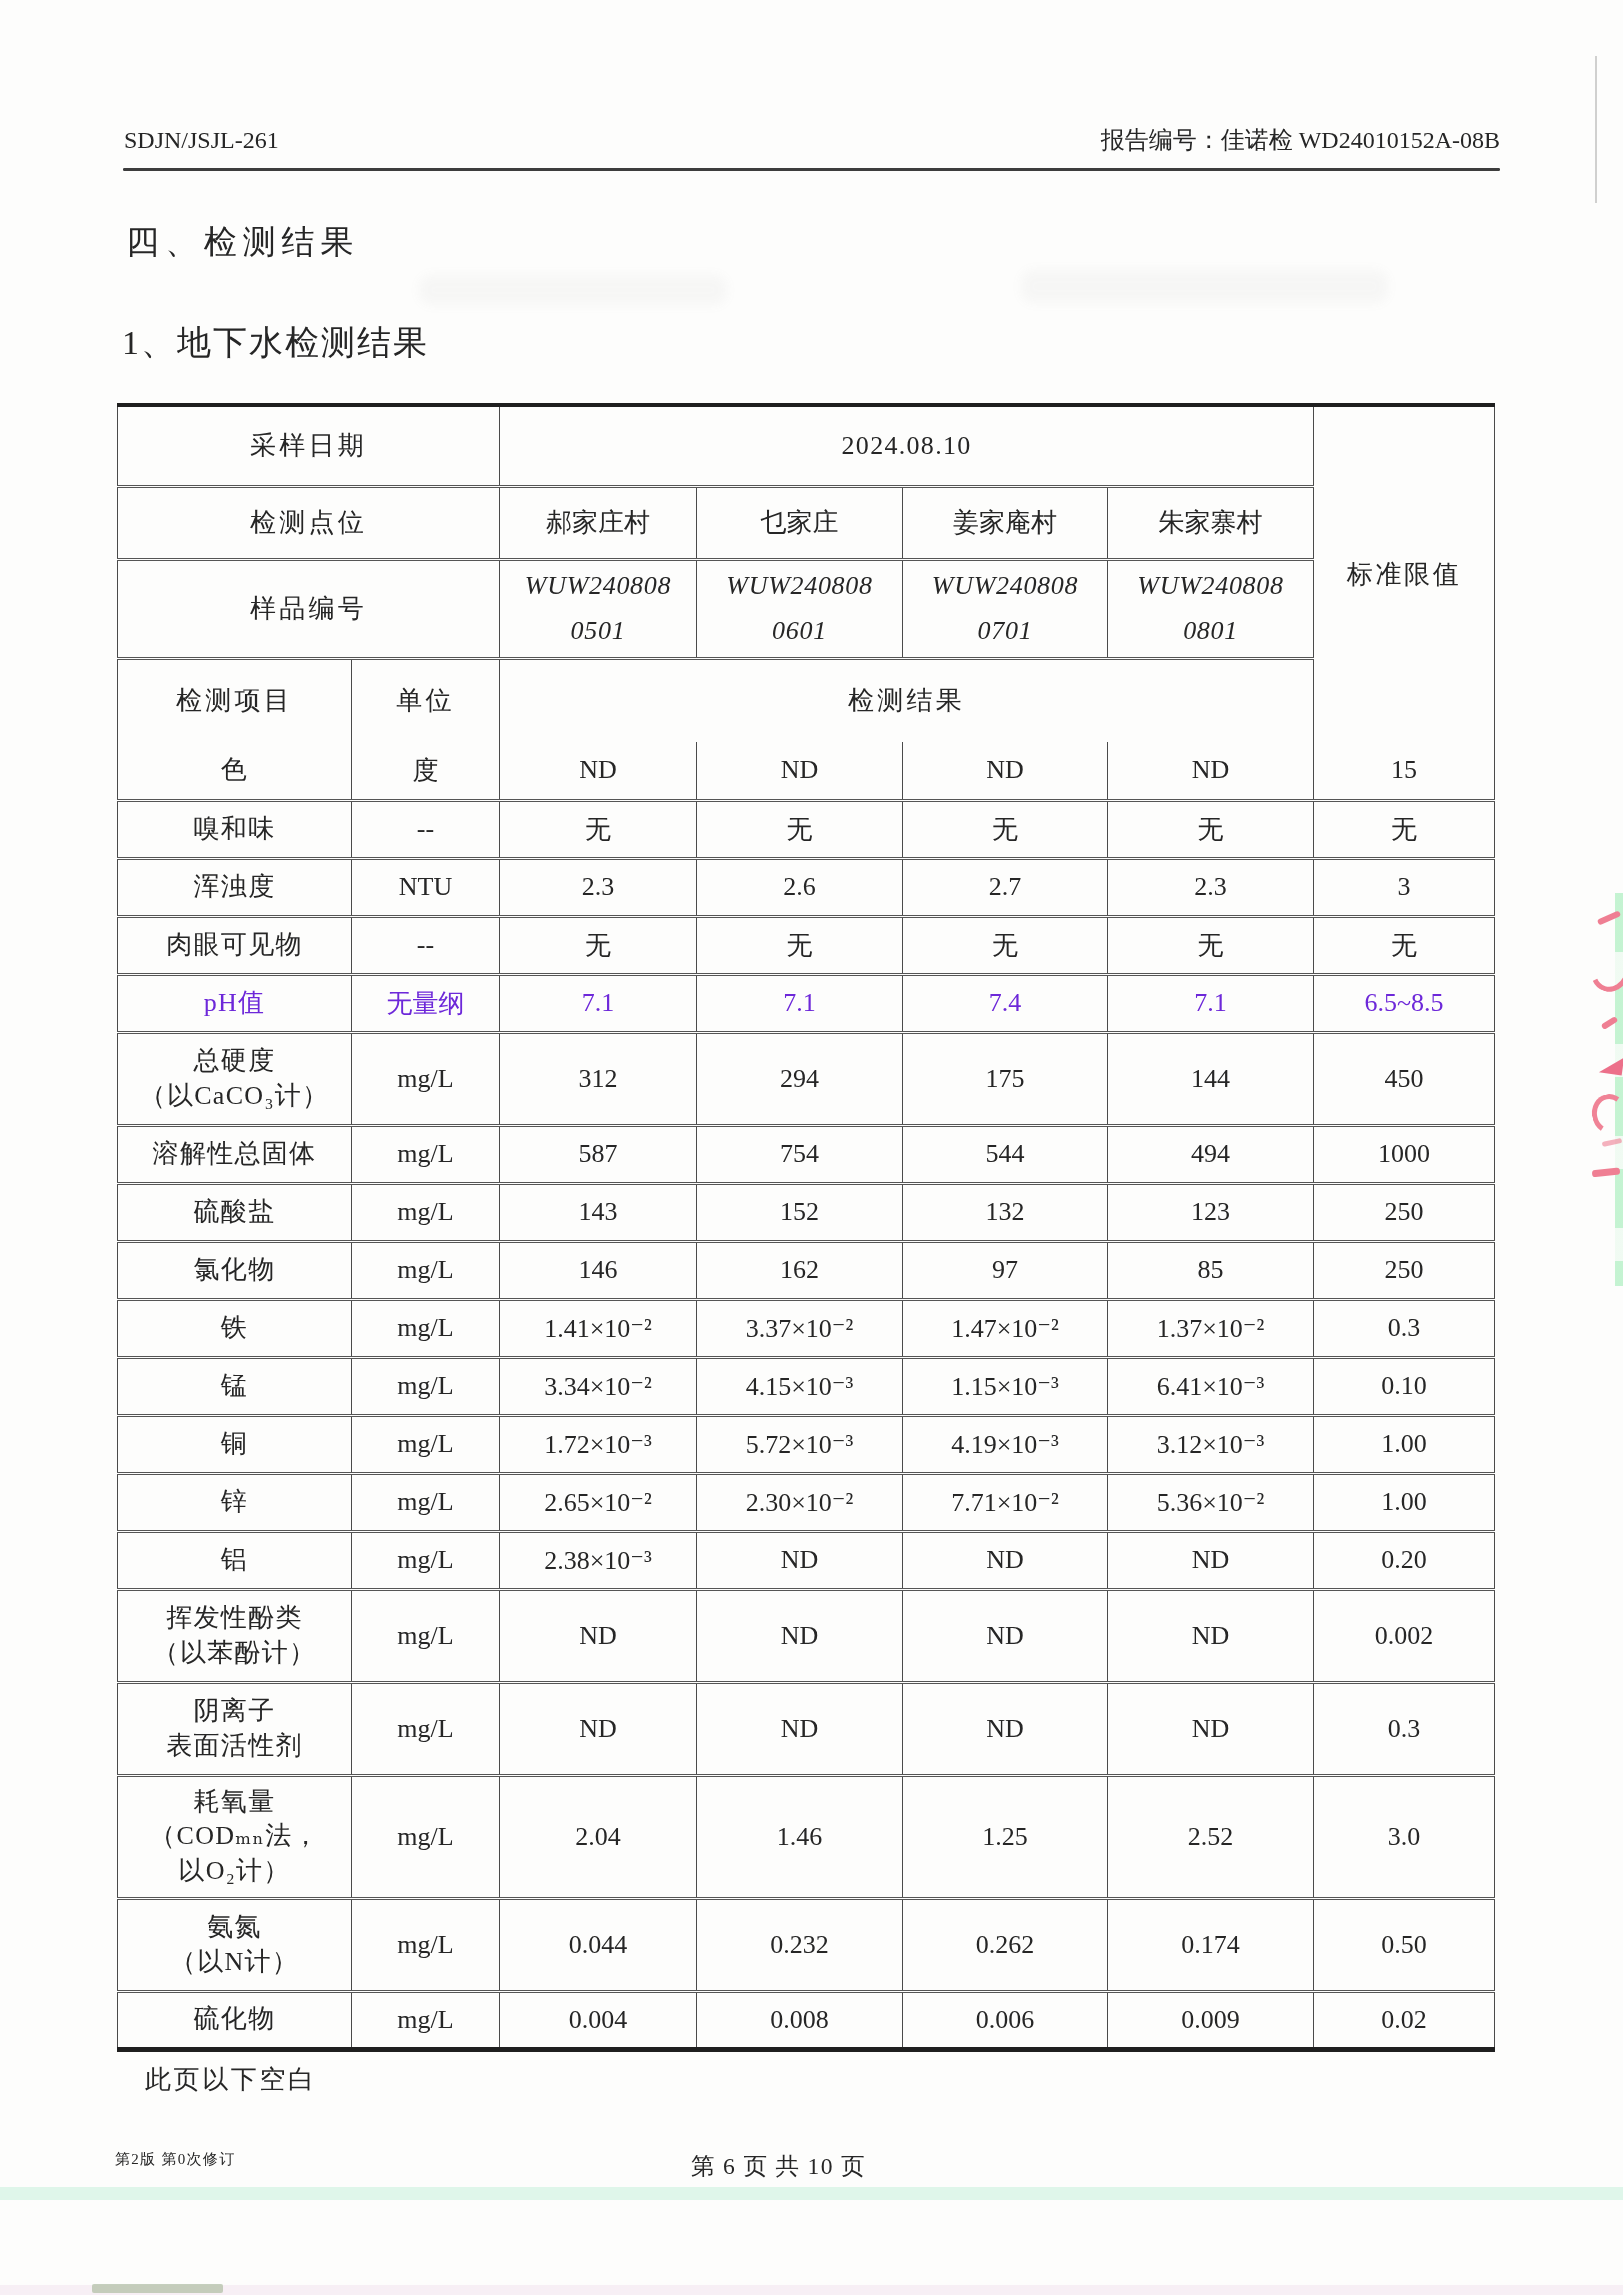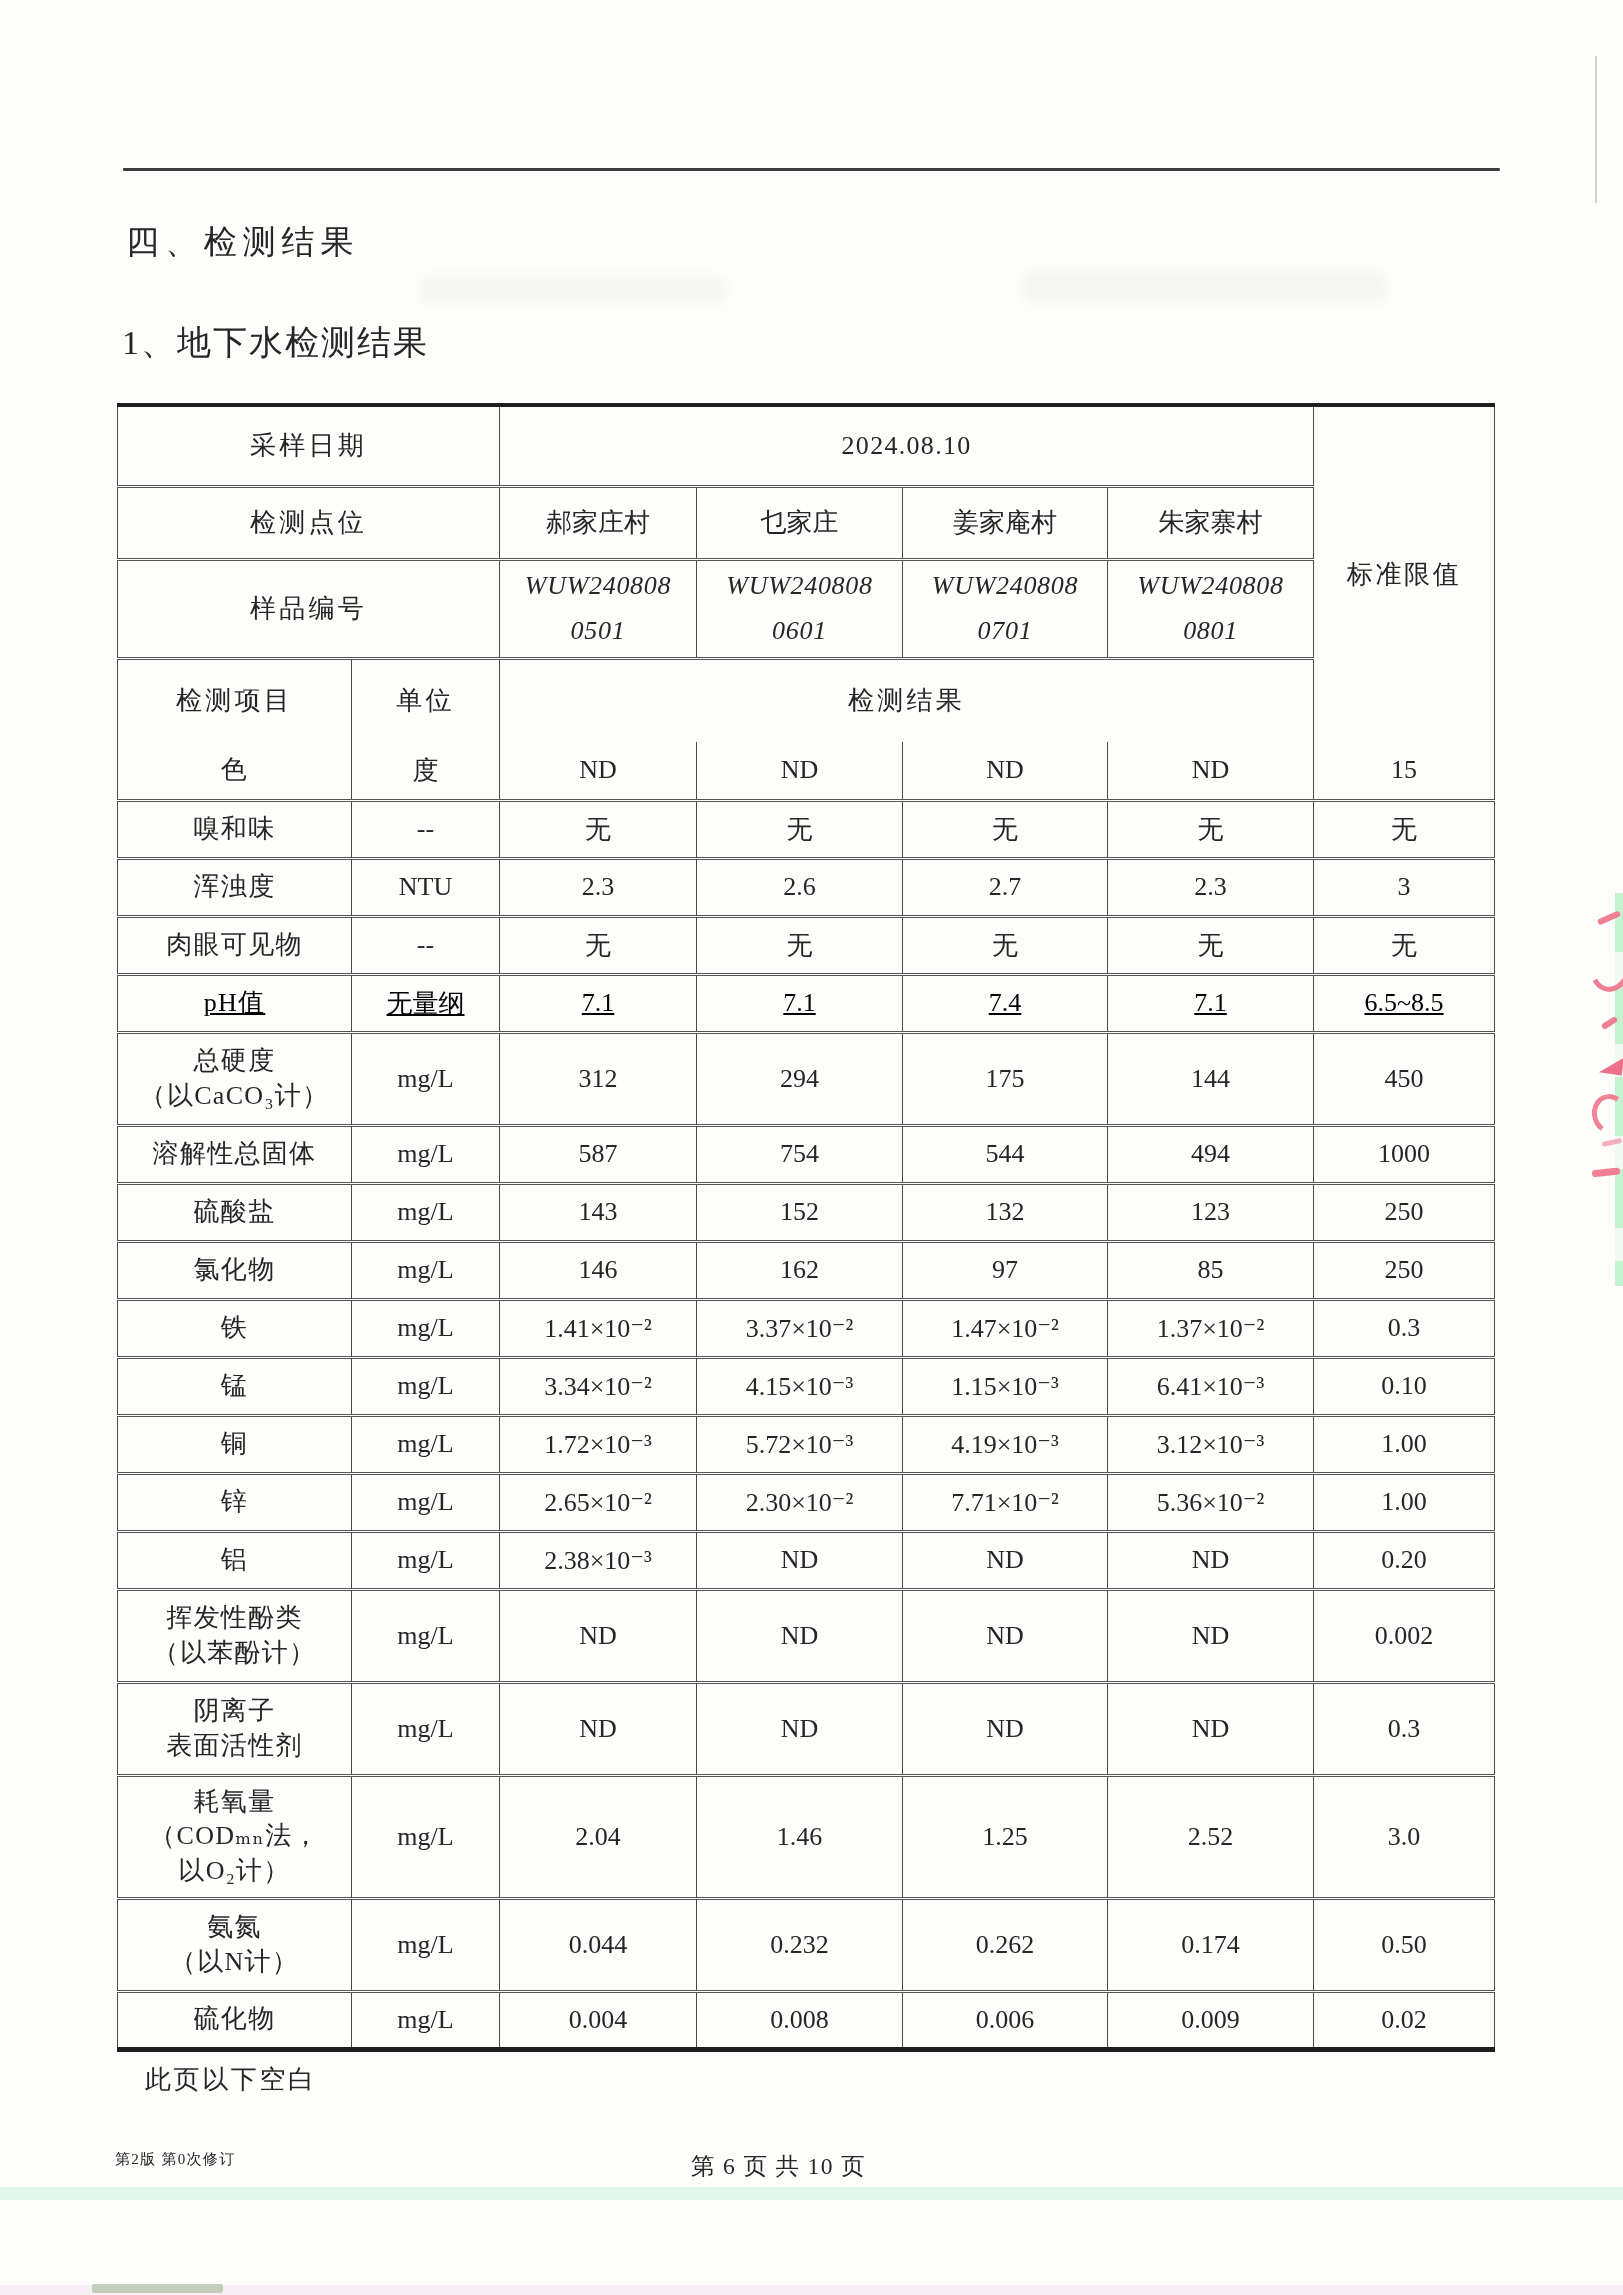--- a/index.html
+++ b/index.html
@@ -55,21 +55,21 @@
   tr.hr3{height:99px;}
   tr.hr4{height:84px;}
   tr.data-row{height:58px;}
   tr.data-row.tall2{height:93px;}
   tr.data-row.tall3{height:123px;}
   .lab{letter-spacing:3.3px;}
   .c-item{white-space:pre-line;line-height:1.32;letter-spacing:1.3px;}
   .sample-no{white-space:pre-line;line-height:1.7;letter-spacing:0.7px;font-style:italic;}
   .date-cell{letter-spacing:1.3px;}
   .std-head{letter-spacing:2.6px;}
-  tr.faded td{color:#000000;text-decoration:underline;}
+  tr.faded td{color:#6d28d9;}
   
   .blank-note{position:absolute;left:113px;top:2062px;font-size:26px;letter-spacing:2.6px;margin-left:32px;}
   .footer-left{position:absolute;left:115px;top:2150px;font-size:15px;letter-spacing:1.3px;}
   .footer-center{position:absolute;left:691px;top:2150px;font-size:23.6px;letter-spacing:1.3px;}
   
   .mint-band{position:absolute;left:0;top:2187px;width:100%;height:13px;
     background:rgba(198,240,219,0.55);}
   .bottom-strip{position:absolute;left:0;bottom:0;width:100%;height:9.8px;background:#f7eff5;}
   .olive-smudge{position:absolute;left:92px;top:2284px;width:131px;height:8.5px;
     background:#b7c3ad;opacity:.8;border-radius:2px;}
@@ -108,20 +108,24 @@
   <div class="pink pk2"></div>
   <div class="pink pk3"></div>
   <div class="pink pk4"></div>
   <div class="pink pk5"></div>
   <div class="pink pk6"></div>
   <div class="pink pk7"></div>
   <div class="mint-band"></div>
   <div class="bottom-strip"></div>
   <div class="olive-smudge"></div>
 
+  <div class="doc-header">
+    <span>SDJN/JSJL-261</span>
+    <span>报告编号：佳诺检 WD24010152A-08B</span>
+  </div>
   <div class="header-rule"></div>
 
   <div class="section-title">四、检测结果</div>
   <div class="subsection-title">1、地下水检测结果</div>
 
   <table class="report">
     <colgroup>
       <col style="width:234px">
         <col style="width:148px">
       <col style="width:197px">

